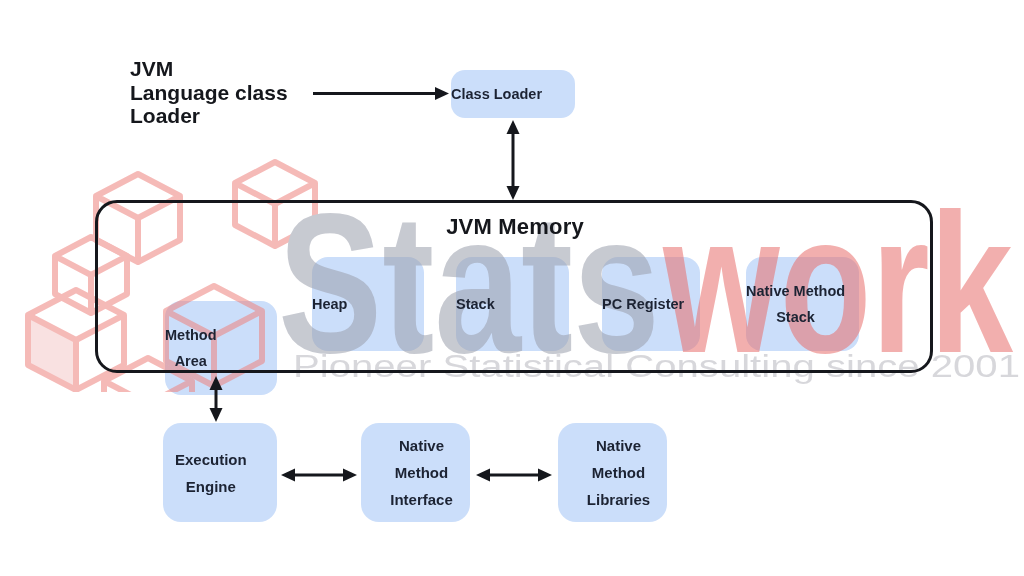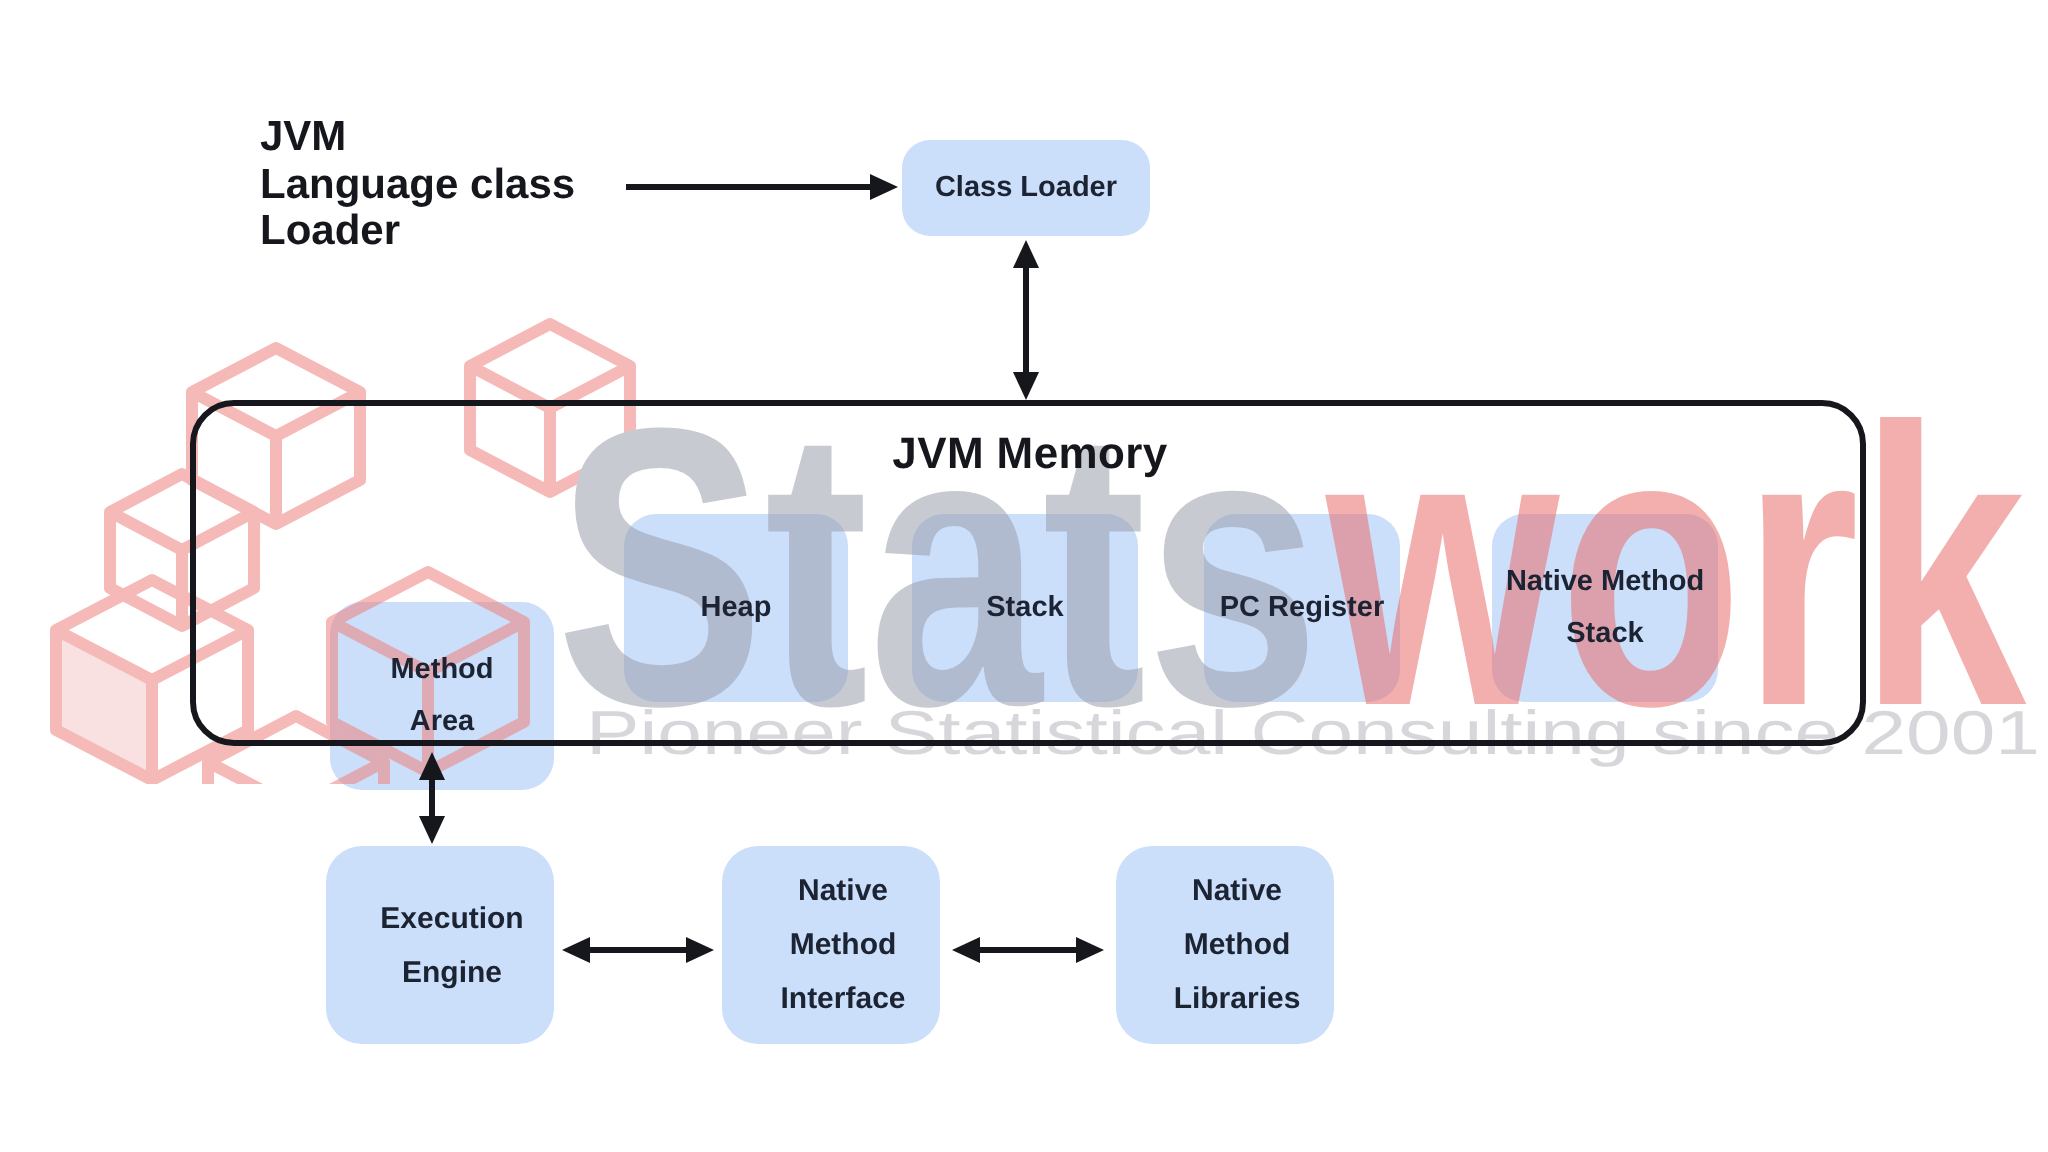--- a/index.html
+++ b/index.html
@@ -13,21 +13,21 @@
     --watermark-tagline:#b8b8bf;
   }
   html,body{margin:0;padding:0;background:#ffffff;}
   .stage{
     position:relative;width:1024px;height:576px;background:#ffffff;
     overflow:hidden;font-family:"Liberation Sans",sans-serif;color:var(--ink);
   }
   
   .node{
     position:absolute;background:var(--node-fill);
-    display:flex;align-items:center;justify-content:center;text-align:center;
+    display:flex;align-items:center;justify-content:flex-start;text-align:center;
   }
   .node .lbl{
     position:relative;z-index:7;color:var(--node-text);
     font-size:14.5px;line-height:26px;font-weight:600;
   }
   .node .ln{display:block;}
   .node-cl{left:451px;top:70px;width:124px;height:48px;border-radius:14px;}
   .m1{left:165px;top:257px;width:112px;height:94px;border-radius:16px;margin-top:44px;}
   .m2{left:312px;top:257px;width:112px;height:94px;border-radius:16px;}
   .m3{left:456px;top:257px;width:113px;height:94px;border-radius:16px;}

